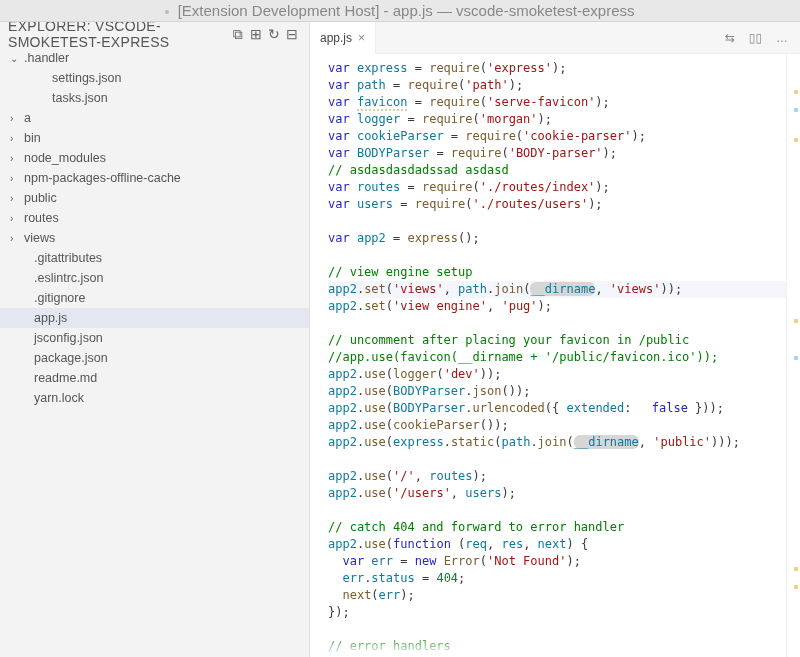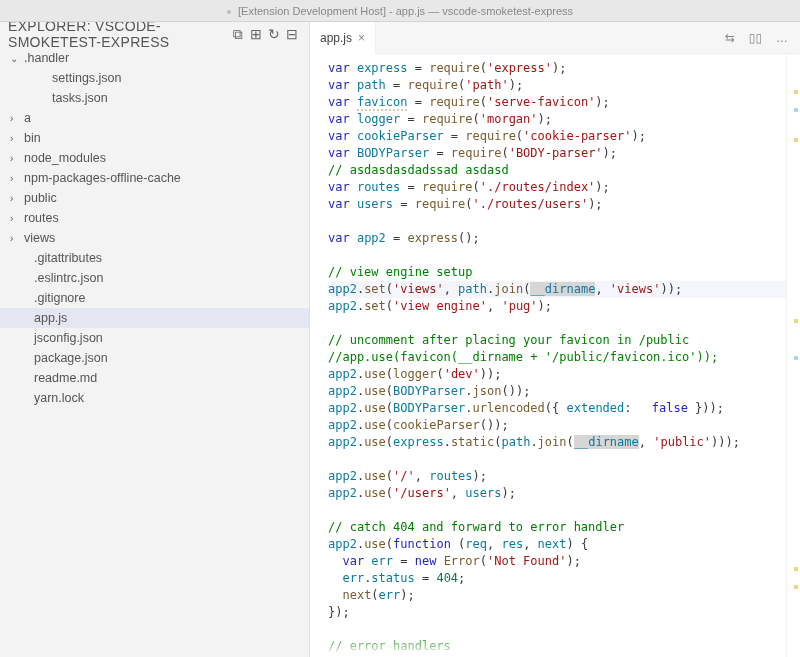--- a/index.html
+++ b/index.html
@@ -11,21 +11,21 @@
   width: 800px;
   height: 657px;
   overflow: hidden;
 }
 .titlebar {
   height: 22px;
   background: #e8e8e8;
   border-bottom: 1px solid #d4d4d4;
   text-align: center;
   line-height: 22px;
-  font-size: 11px;
+  font-size: 15px;
   color: #888;
   position: relative;
 }
 .titlebar .dot { display:inline-block; width:4px; height:4px; background:#bbb; border-radius:50%; margin-right:4px; vertical-align:middle;}
 .main { display: flex; height: calc(100% - 22px); }
 .sidebar {
   width: 310px;
   background: #f3f3f3;
   border-right: 1px solid #e0e0e0;
   display: flex;
@@ -92,21 +92,21 @@
 .codeline { height:17px; }
 .hl-line { background:#f4f6fb; }
 .kw { color:#2424c4; }
 .fn { color:#7a5c2e; }
 .str { color:#a31515; }
 .cm { color:#008000; }
 .num { color:#0c7d3c; }
 .id { color:#0c7aa0; }
 .bool { color:#2424c4;margin-left:13px; }
 .op { color:#393939; }
-.mk { background:#d6d6d6; }
+.mk { background:#d6d6d6;border-radius:6px; }
 .sq-under { border-bottom: 2px dotted #dca; text-align: center; }
 .minimap {
   position:absolute;
   right:0;
   top:32px;
   bottom:0;
   width:14px;
   background:#fff;
   border-left:1px solid #f2f2f2;
 }

